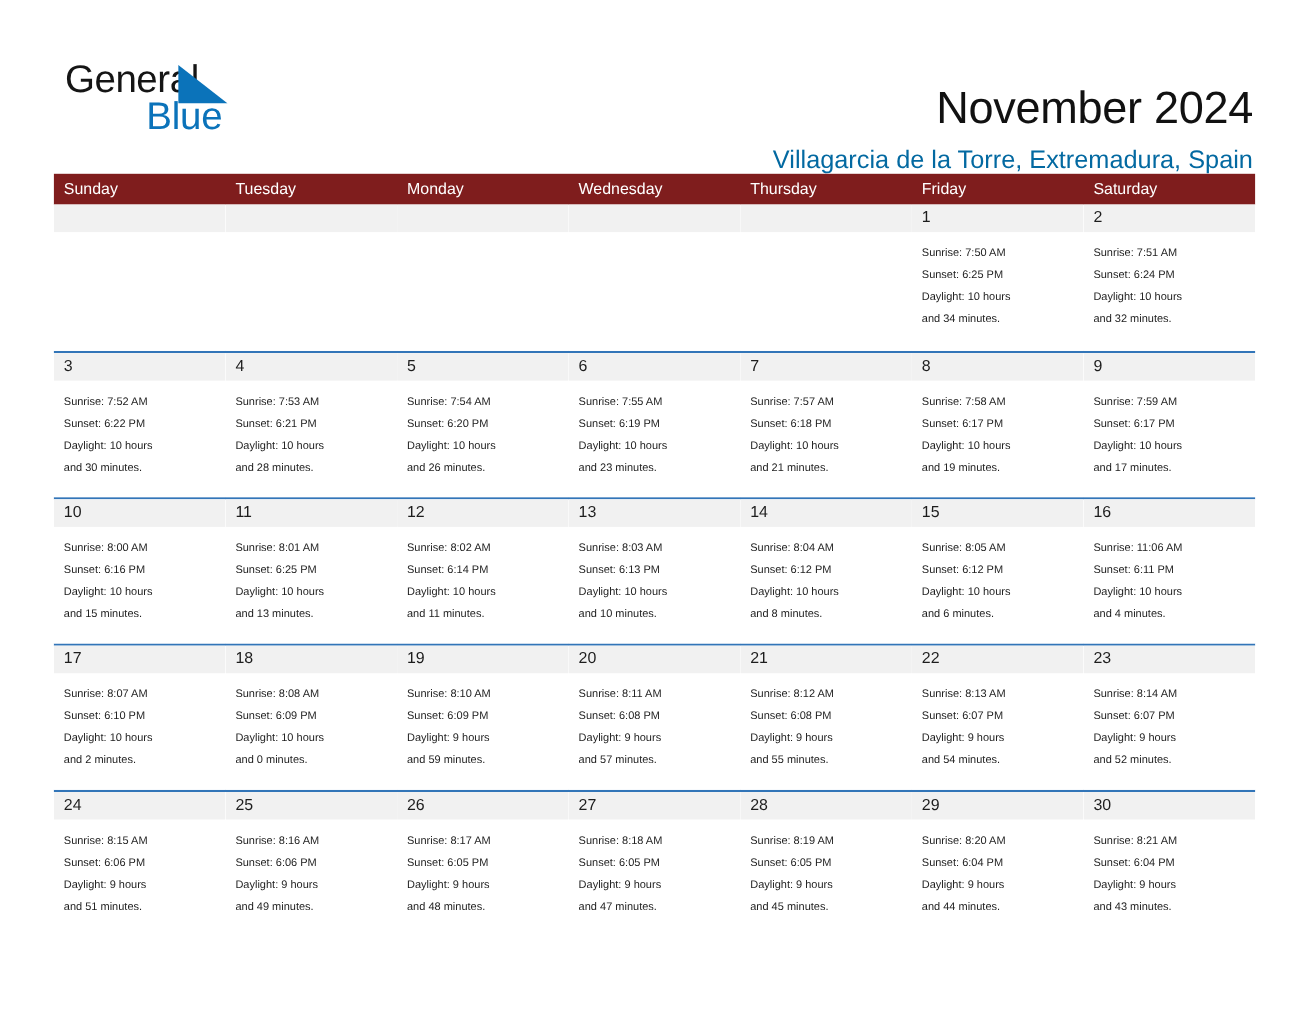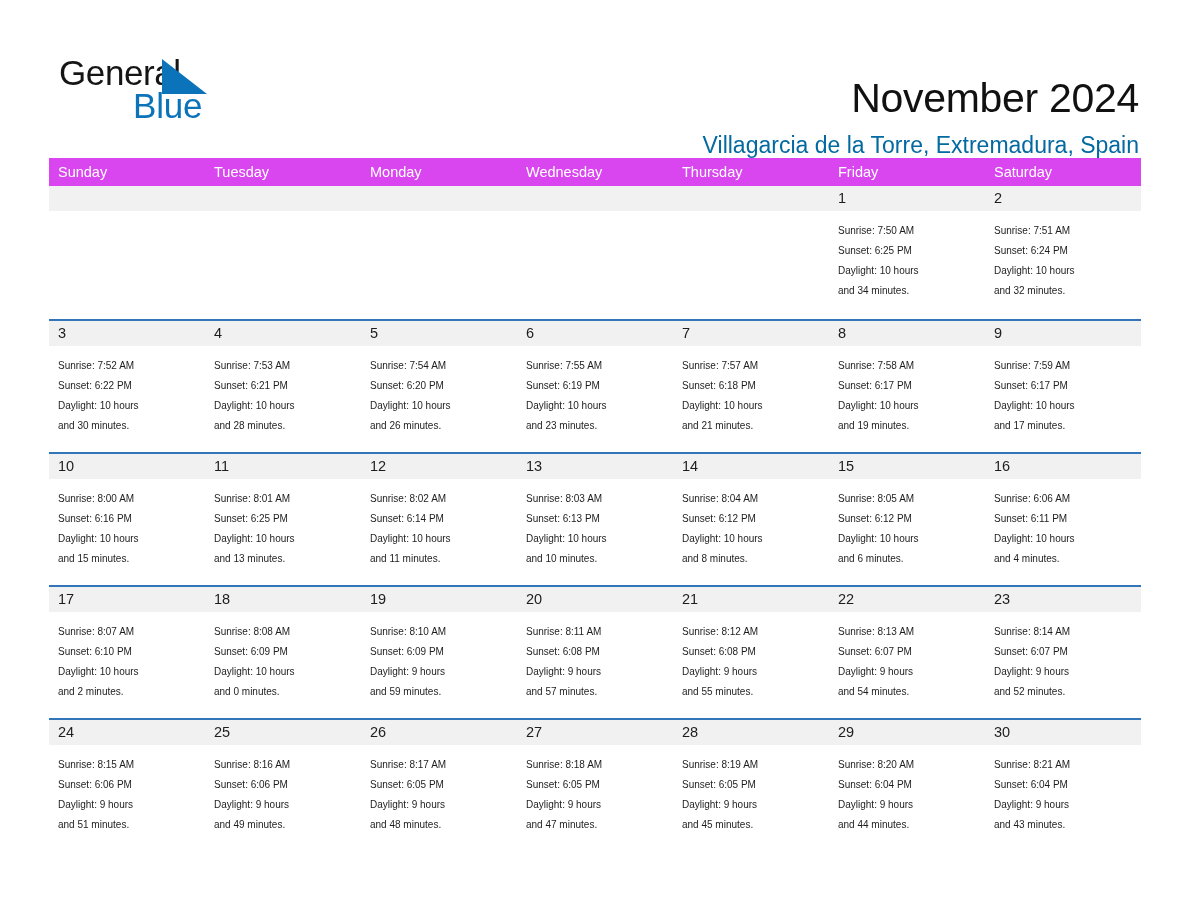--- a/index.html
+++ b/index.html
@@ -93,21 +93,21 @@
   
   .calendar {
     position: absolute;
     left: 49px;
     top: 158px;
     width: 1092px;
   }
 
   .weekday-row {
     display: flex;
-    background: #d946ef;
+    background: #7f1d1d;
     height: 28px;
   }
   .weekday-cell {
     flex: 1 1 0;
     color: #ffffff;
     font-size: 14.5px;
     line-height: 28px;
     padding-left: 9px;
     box-sizing: border-box;
     white-space: nowrap;
@@ -340,21 +340,21 @@
             <div class="day-info">
               <div>Sunrise: 8:05 AM</div>
               <div>Sunset: 6:12 PM</div>
               <div>Daylight: 10 hours</div>
               <div>and 6 minutes.</div>
             </div>
           </div>
           <div class="day-cell">
             <div class="day-number-band">16</div>
             <div class="day-info">
-              <div>Sunrise: 6:06 AM</div>
+              <div>Sunrise: 11:06 AM</div>
               <div>Sunset: 6:11 PM</div>
               <div>Daylight: 10 hours</div>
               <div>and 4 minutes.</div>
             </div>
           </div>
         </div>
         <div class="week-row">
           <div class="day-cell">
             <div class="day-number-band">17</div>
             <div class="day-info">

